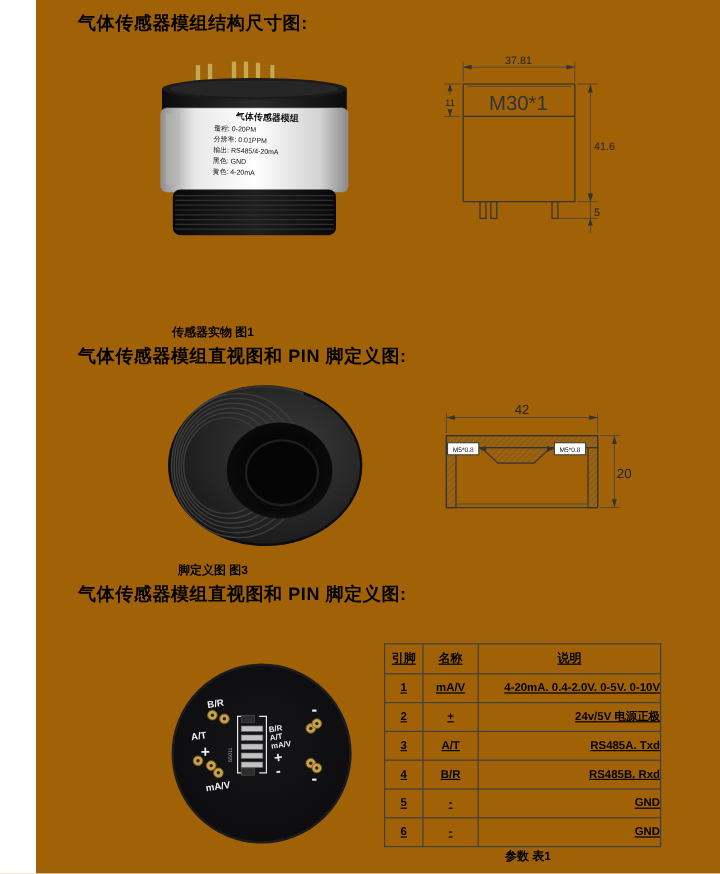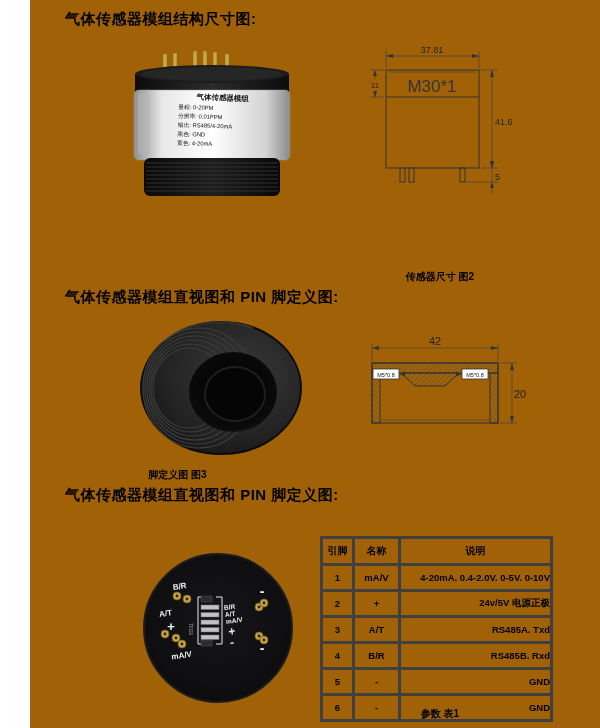--- a/index.html
+++ b/index.html
@@ -3,21 +3,21 @@
 <meta charset="utf-8">
 <style>
   html,body{margin:0;padding:0;background:#fff;}
   .page{position:relative;width:577px;height:728px;background:#a16207;overflow:hidden;
         font-family:"Liberation Sans","DejaVu Sans",sans-serif;color:#000;margin-left:30px;}
   .heading{position:absolute;left:35px;font-size:15px;font-weight:bold;letter-spacing:0.5px;white-space:nowrap;}
   .caption{position:absolute;font-size:10px;font-weight:bold;text-align:center;white-space:nowrap;}
   .fig{position:absolute;}
   table.pintable{position:absolute;left:290px;top:536px;border-collapse:collapse;
         font-size:9.5px;font-weight:bold;table-layout:fixed;}
-  table.pintable th,table.pintable td{border:3px solid #404040;padding:0;}
+  table.pintable th,table.pintable td{border:1px solid #404040;padding:0;text-decoration:underline;}
   table.pintable th{height:24px;font-size:10px;text-align:center;}
   table.pintable td{height:23px;text-align:center;}
   table.pintable td.desc{text-align:right;padding-left:8px;}
   .c0{width:32px;} .c1{width:46px;} .c2{width:152px;}
   svg text{font-family:"Liberation Sans","DejaVu Sans",sans-serif;}
   .dimtxt{fill:#222;font-size:9px;}
   .cadline{stroke:#333;stroke-width:1;fill:none;}
   .thinline{stroke:#444;stroke-width:0.7;fill:none;}
 </style>
 </head>
@@ -135,21 +135,21 @@
     <g>
       <line x1="97" y1="140" x2="130" y2="140" class="thinline"></line>
       <line x1="124" y1="126" x2="124" y2="140" class="thinline"></line>
       <line x1="124" y1="140" x2="124" y2="152" class="thinline"></line>
       <polygon points="124,126 122,120 126,120" fill="#333"></polygon>
       <polygon points="124,140 122,146 126,146" fill="#333"></polygon>
       <text x="127" y="138" class="dimtxt" text-anchor="start">5</text>
     </g>
   </svg>
 
-  <div class="caption" style="left:345px;top:270px;width:130px;">传感器尺寸 图2</div>
+  <div class="caption" style="left:85px;top:270px;width:125px;">传感器实物 图1</div>
 
   <div class="heading" style="top:288px;">气体传感器模组直视图和 PIN 脚定义图:</div>
 
   <svg class="fig" style="left:103px;top:320px;" width="170" height="140" viewBox="0 0 170 140">
     <defs>
       <radialGradient id="capr" cx="0.62" cy="0.4" r="0.75">
         <stop offset="0" stop-color="#3a3a3a"></stop>
           <stop offset="0.6" stop-color="#242424"></stop>
         <stop offset="1" stop-color="#121212"></stop>
       </radialGradient>

